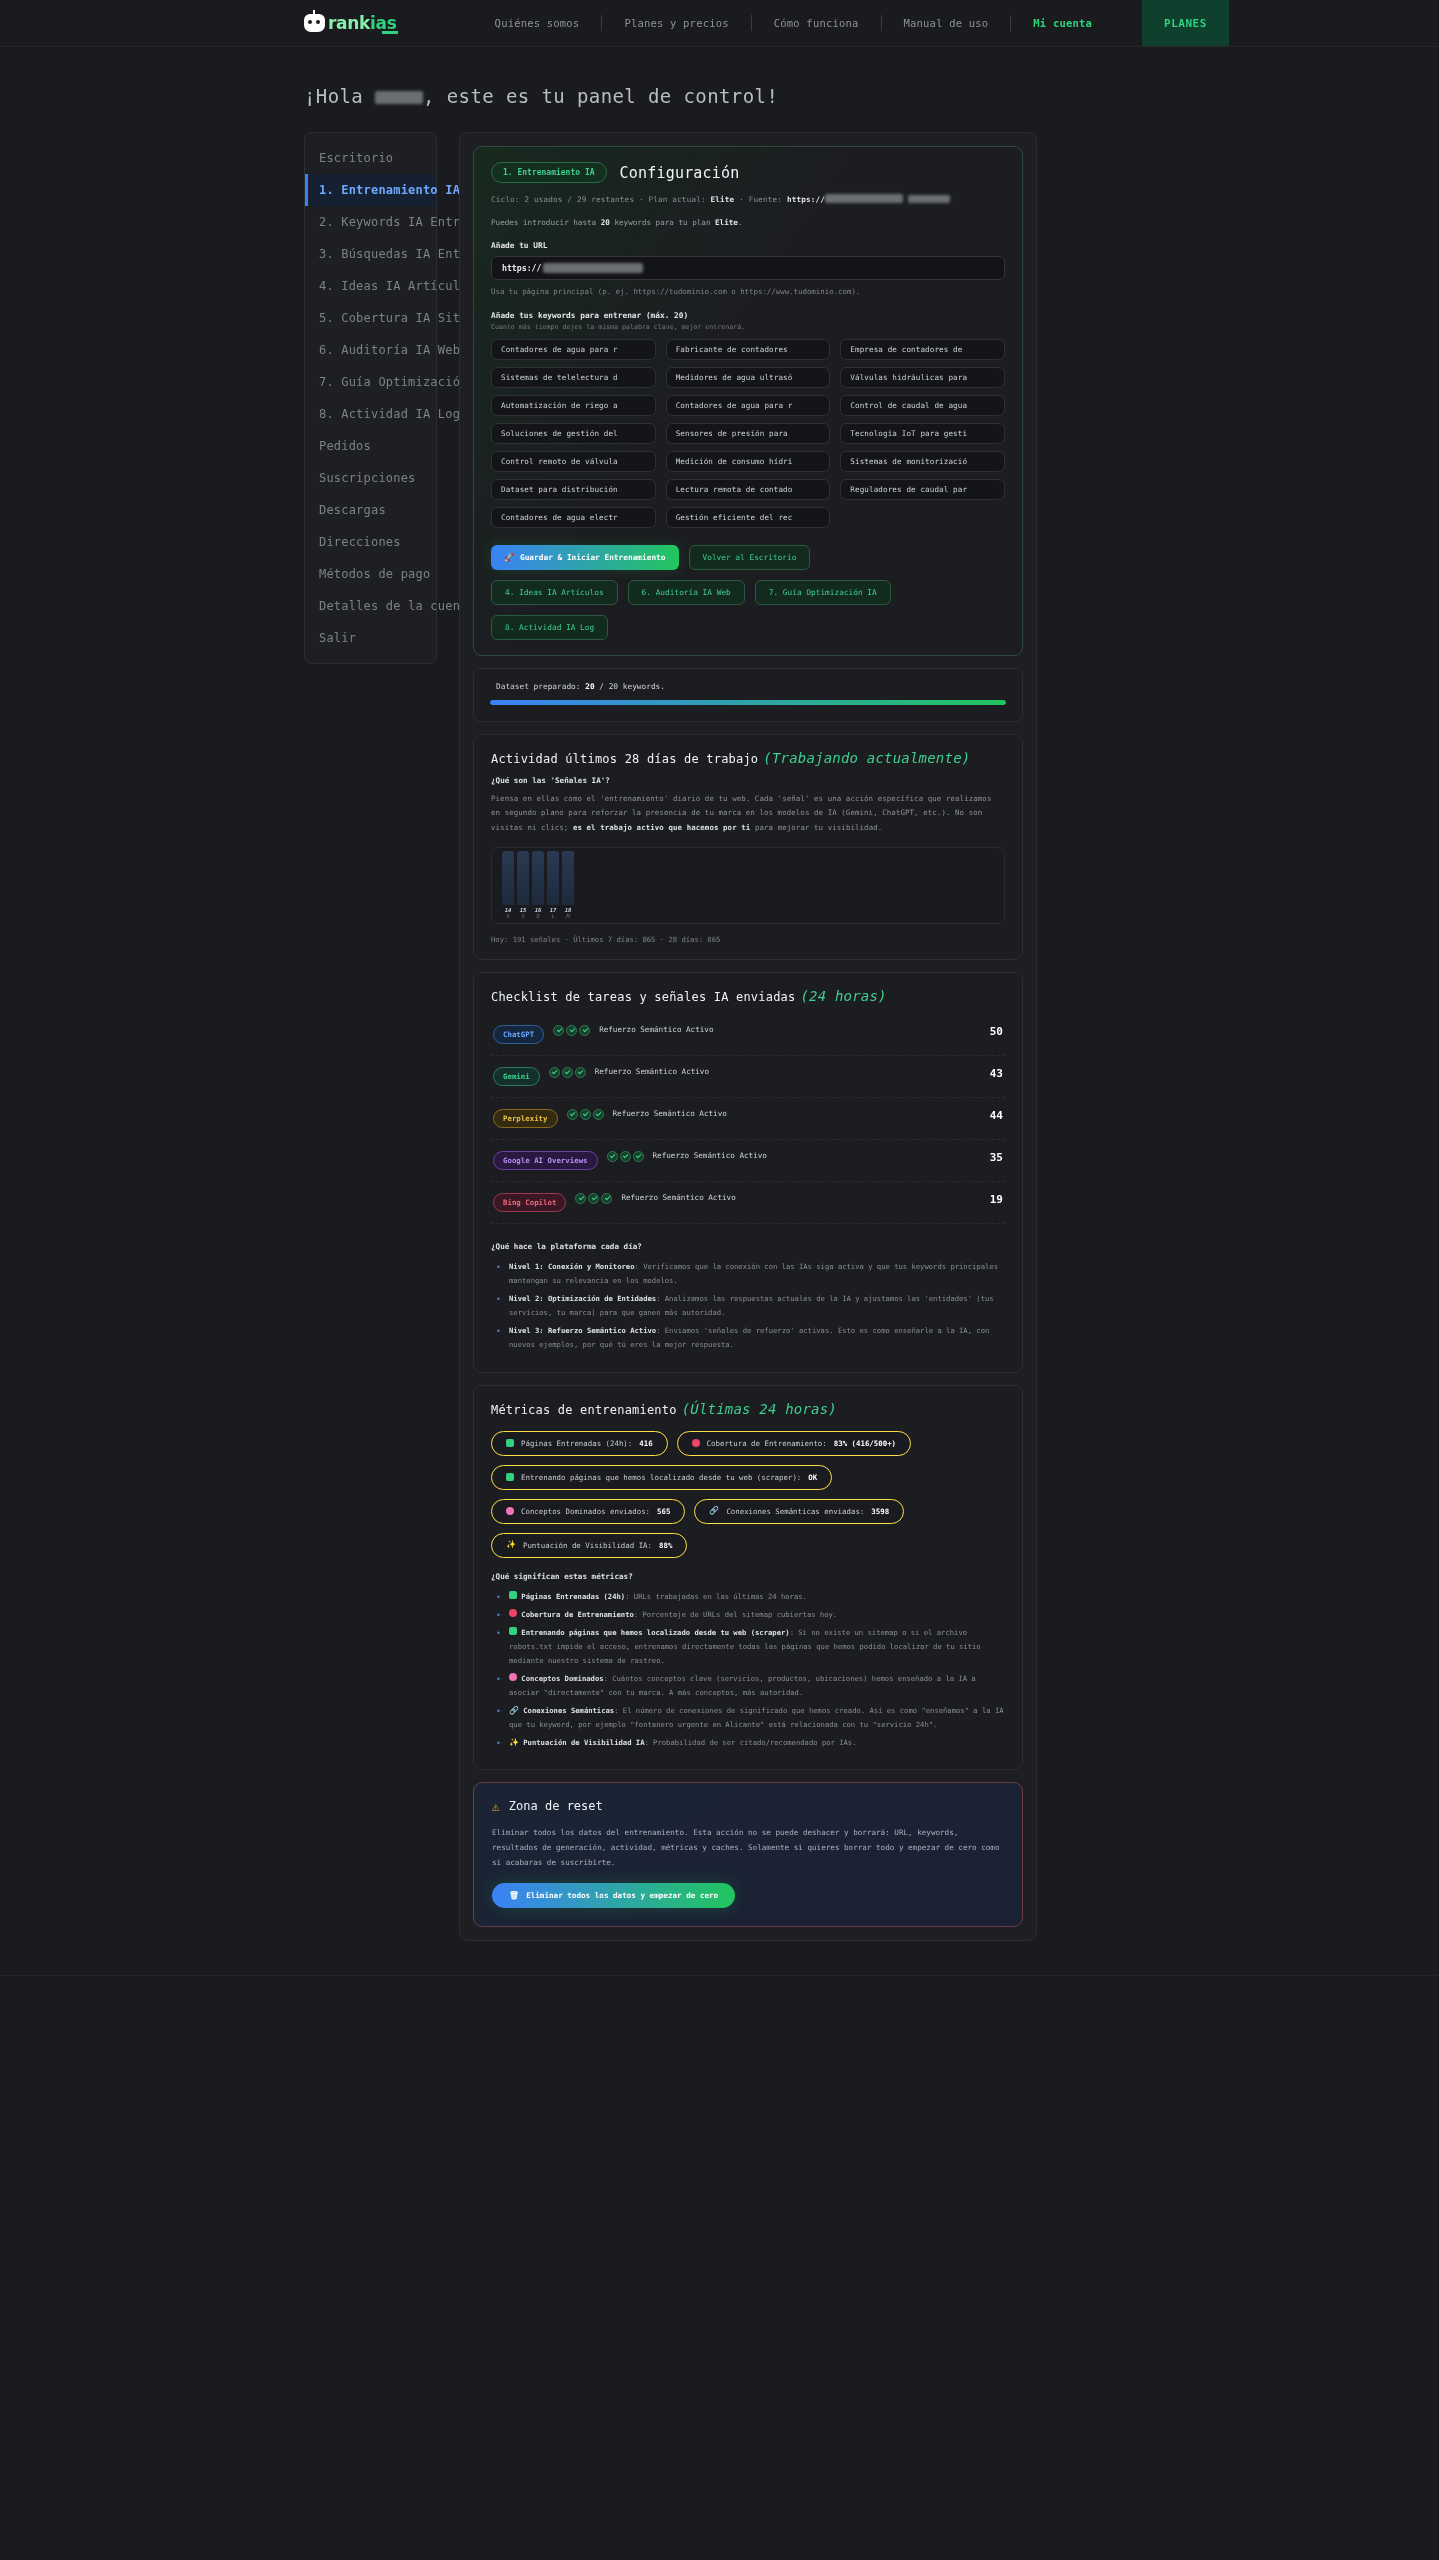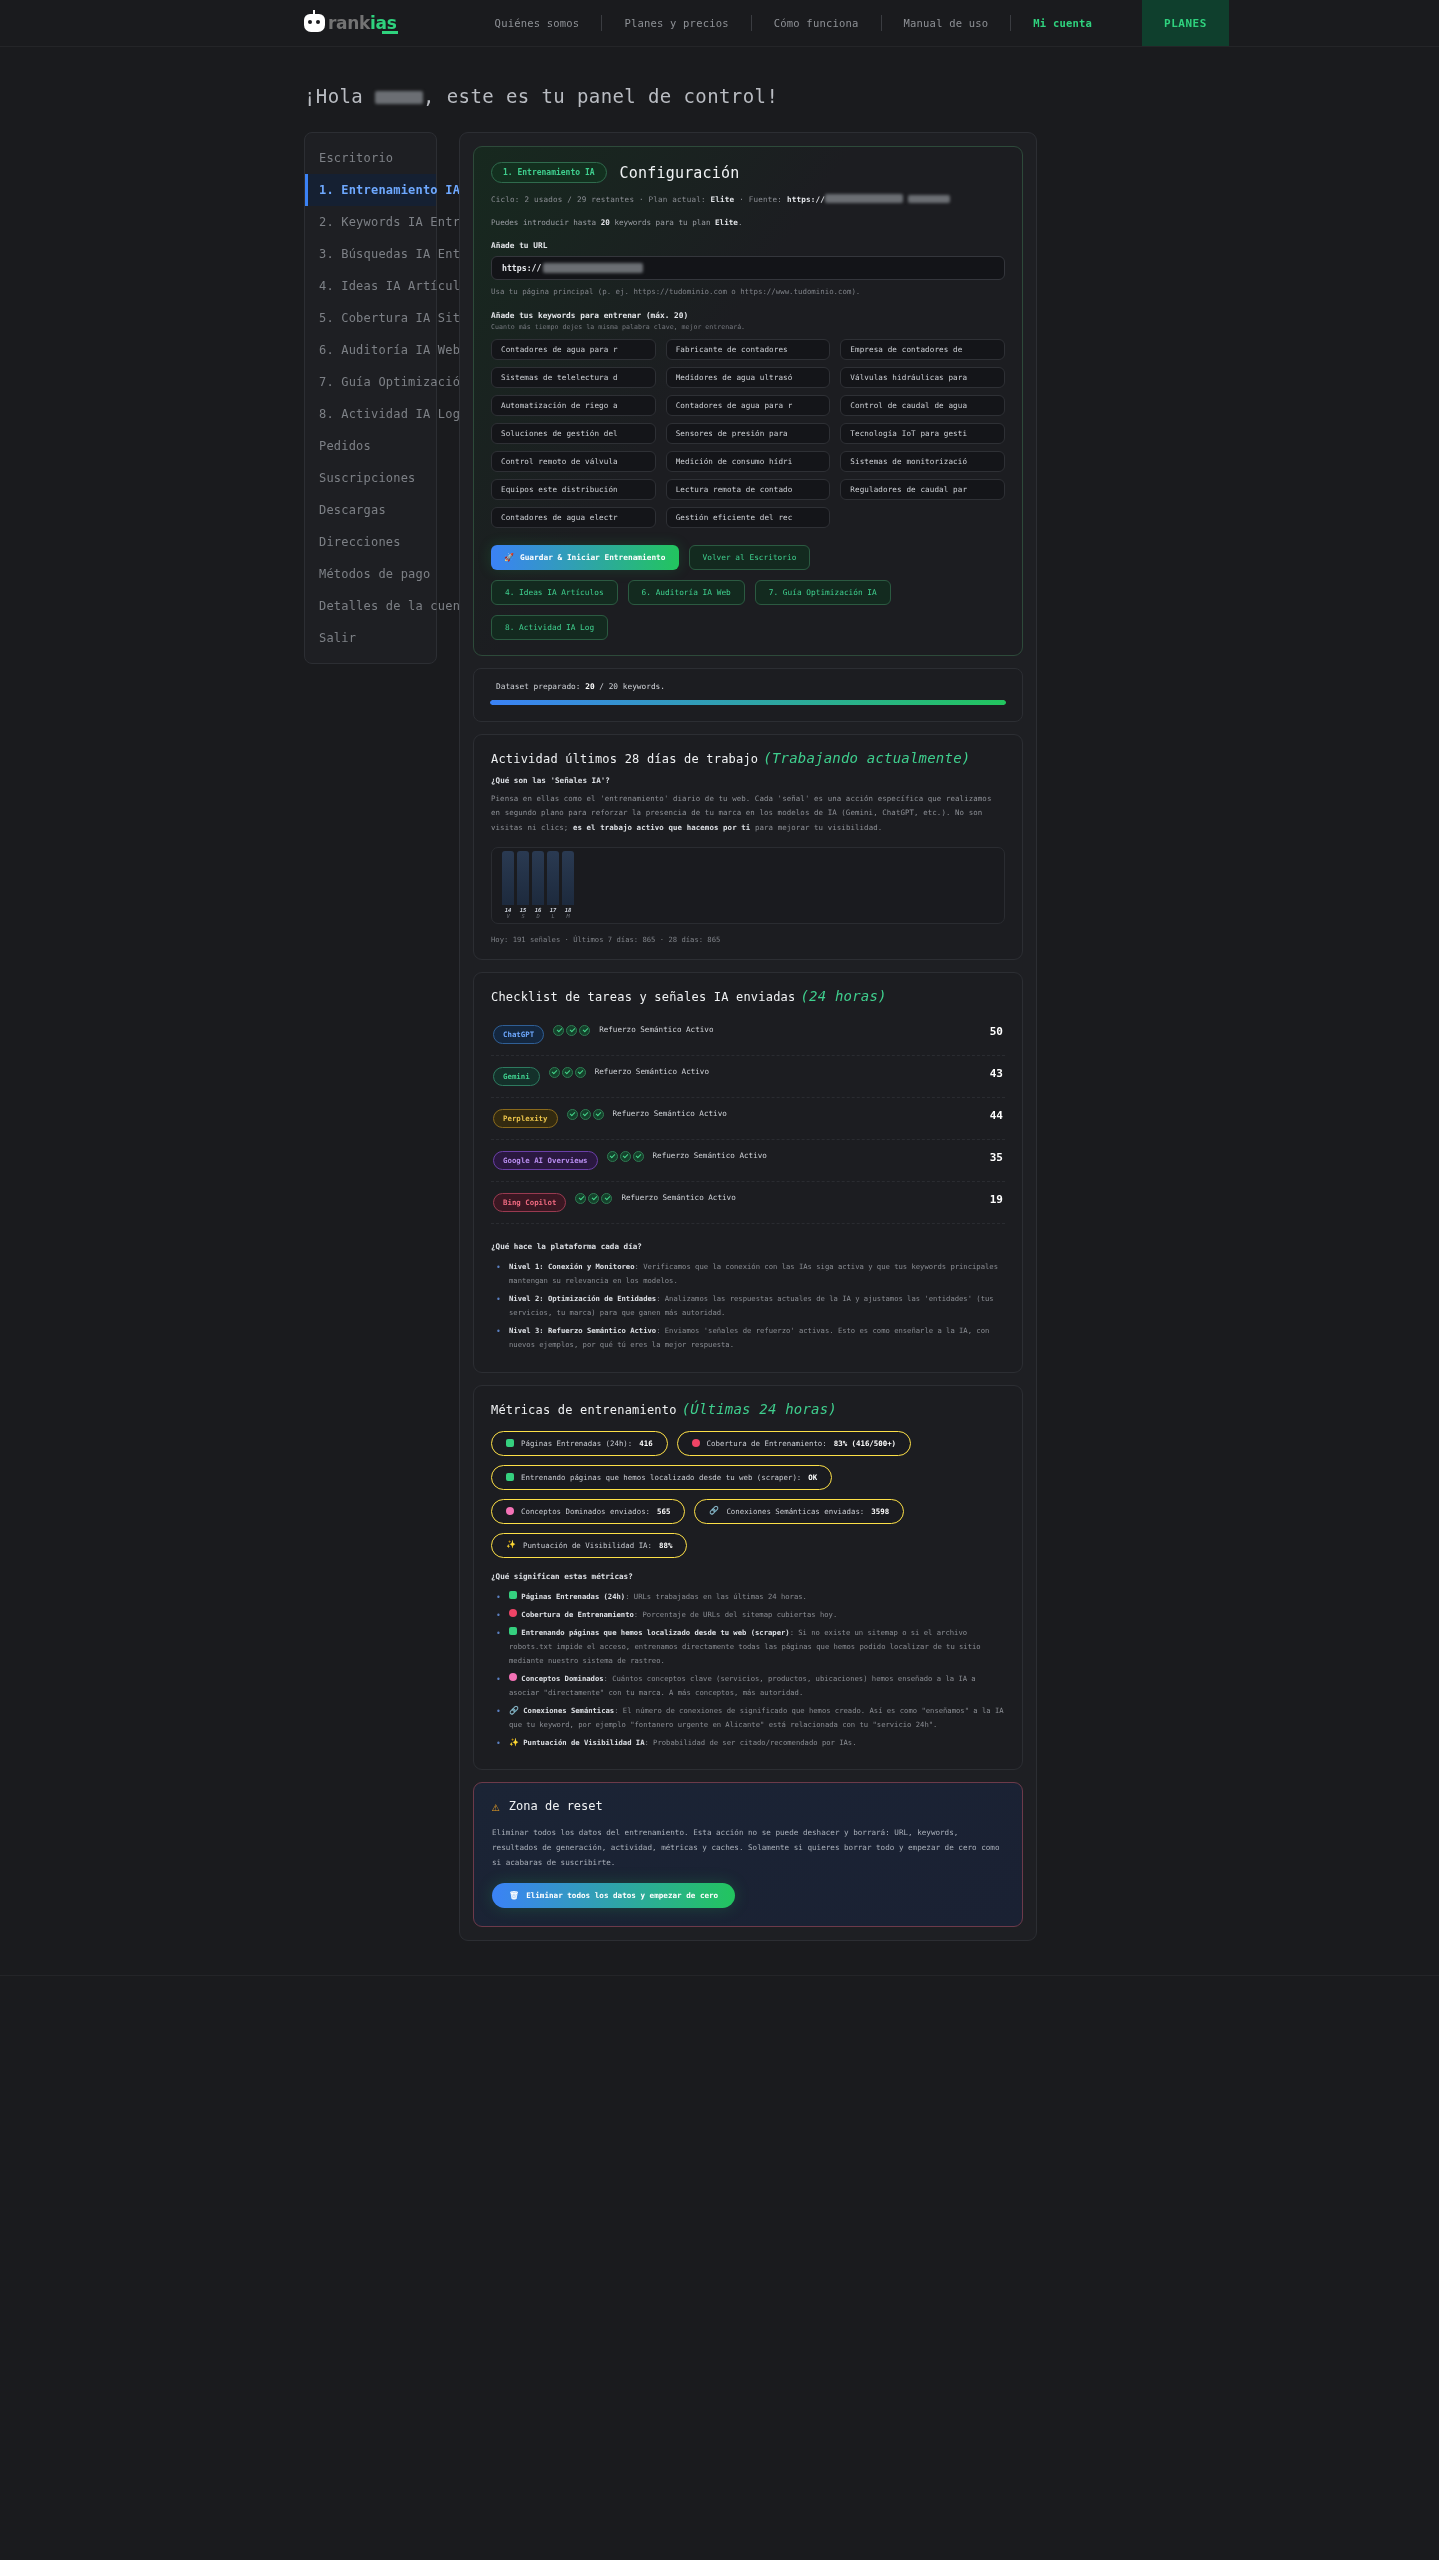--- a/index.html
+++ b/index.html
@@ -56,21 +56,21 @@
     width: 2px; height: 4px;
     background: #ffffff;
   }
   .logo-text {
     font-size: 17px;
     font-weight: bold;
     letter-spacing: -0.3px;
     font-family: "DejaVu Sans", "Liberation Sans", sans-serif;
   }
   .logo-text .g { color: #2fd27e; }
-  .logo-text .w { color: #737373; }
+  .logo-text .w { color: #86efac; }
   .logo-underline {
     width: 16px; height: 3px; background: #2fd27e;
     position: relative; top: 9px; left: -18px;
   }
 
   .navlinks {
     display: flex;
     align-items: center;
     margin-left: 65px;
     gap: 8px;
@@ -540,21 +540,21 @@
         <div class="kw-chip">Válvulas hidráulicas para</div>
         <div class="kw-chip">Automatización de riego a</div>
         <div class="kw-chip">Contadores de agua para r</div>
         <div class="kw-chip">Control de caudal de agua</div>
         <div class="kw-chip">Soluciones de gestión del</div>
         <div class="kw-chip">Sensores de presión para </div>
         <div class="kw-chip">Tecnología IoT para gesti</div>
         <div class="kw-chip">Control remoto de válvula</div>
         <div class="kw-chip">Medición de consumo hídri</div>
         <div class="kw-chip">Sistemas de monitorizació</div>
-        <div class="kw-chip">Equipos este distribución</div>
+        <div class="kw-chip">Dataset para distribución</div>
         <div class="kw-chip">Lectura remota de contado</div>
         <div class="kw-chip">Reguladores de caudal par</div>
         <div class="kw-chip">Contadores de agua electr</div>
         <div class="kw-chip">Gestión eficiente del rec</div>
       </div>
 
       <div class="btn-row">
         <button class="btn-primary">
           <span class="ic">🚀</span>
           <span>Guardar &amp; Iniciar Entrenamiento</span>

